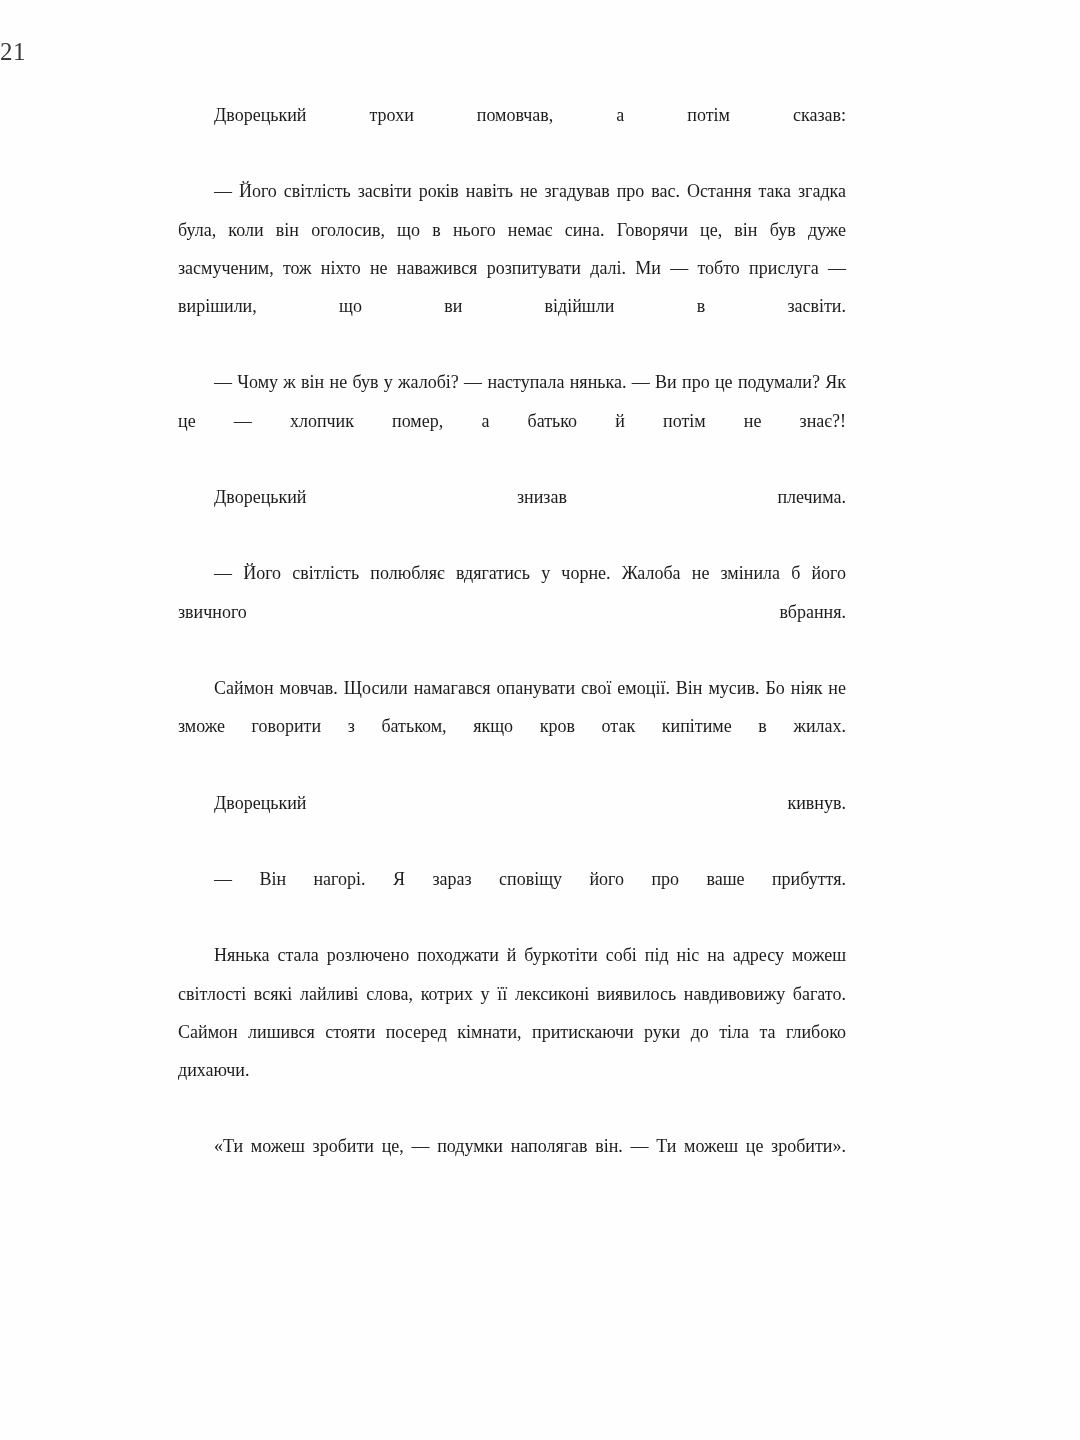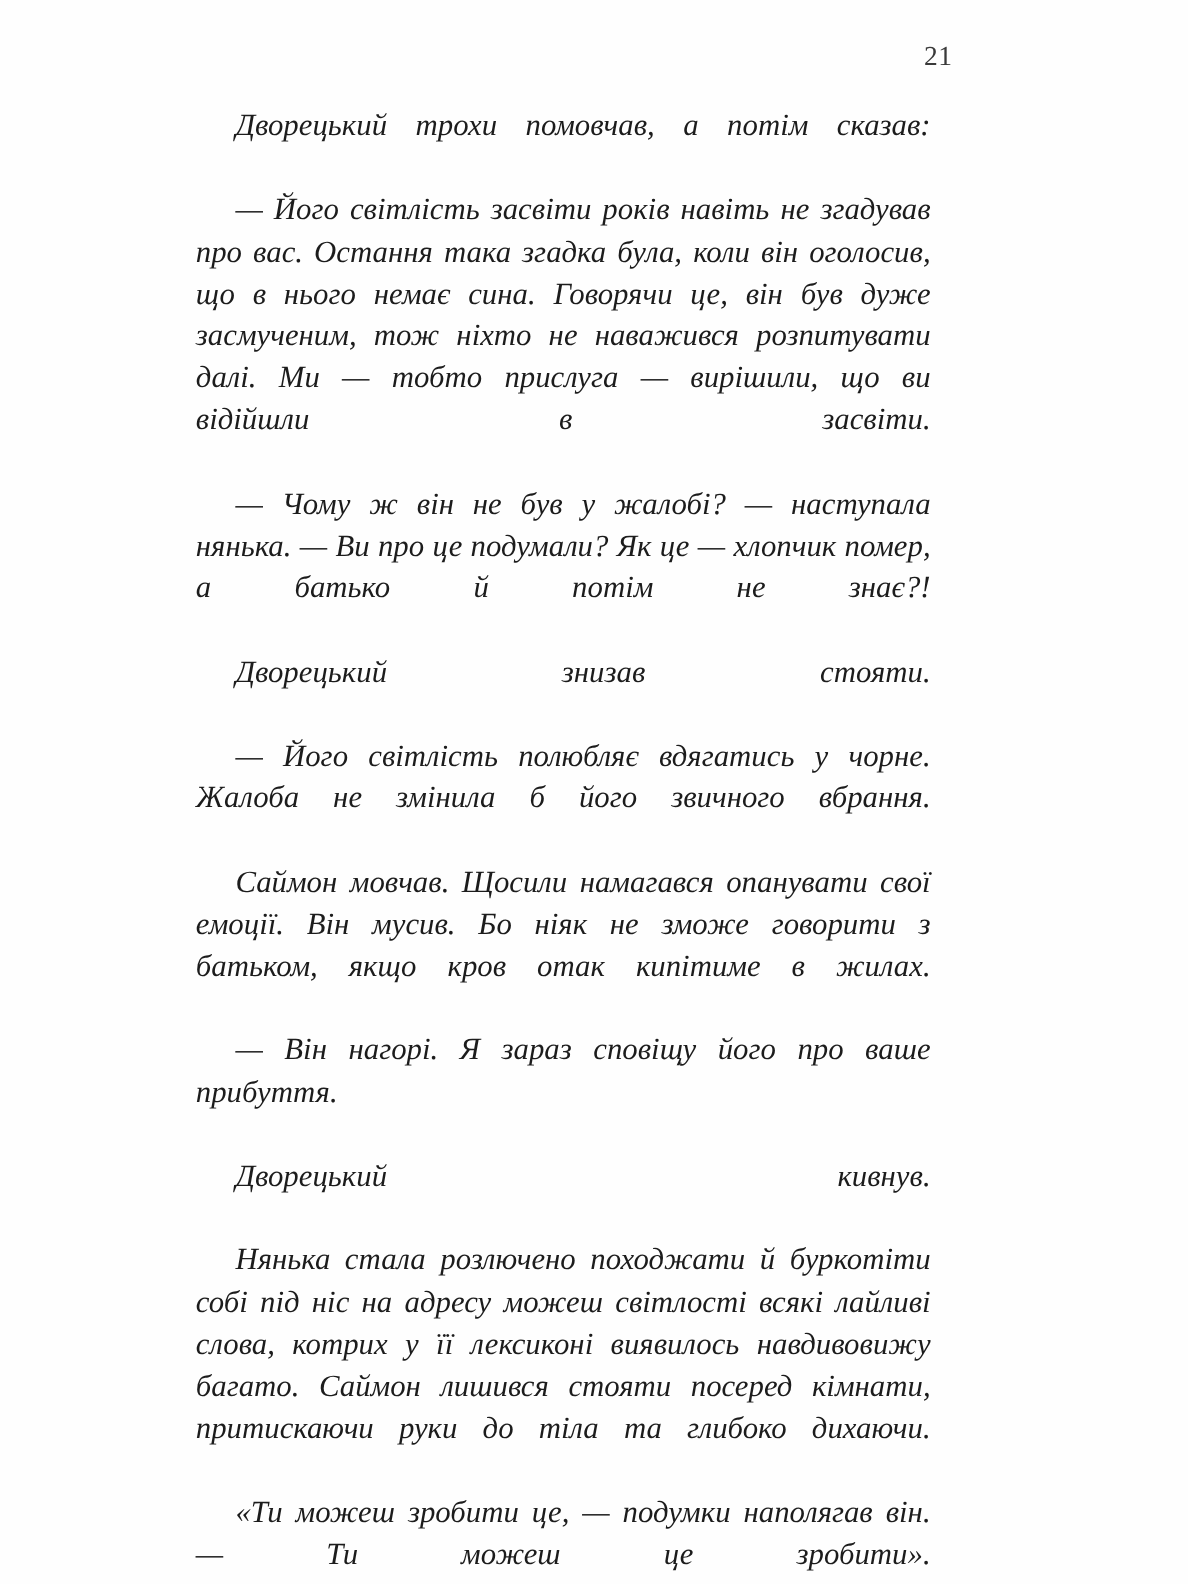--- a/index.html
+++ b/index.html
@@ -24,21 +24,20 @@
     background: #fefefe;
     box-sizing: border-box;
   }
 
   
   .folio {
     position: absolute;
     top: 36px;
     left: 0;
     width: 866px;          
-    text-align: right;
     font-size: 25px;
     line-height: 32px;
     color: #3a3a3a;
     letter-spacing: 0.5px;
     font-family: "Liberation Serif", "DejaVu Serif", serif;
   }
 
   
   .textblock {
     position: absolute;
@@ -46,49 +45,48 @@
     top: 96px;
     width: 668px;          
   }
 
   p.para {
     margin: 0;
     padding: 0;
     text-indent: 36px;
     text-align: justify;
     text-justify: inter-word;
-    font-size: 28px;
+    font-size: 18px;
     line-height: 38.2px;
     color: #1c1c1c;
     word-spacing: 0.2px;
     hyphens: manual;
-    font-style: italic;
   }
 
   
   p.para::after {
     content: "";
     display: inline-block;
     width: 100%;
   }
 </style>
 </head>
 <body>
 
 <div class="page">
 
   <div class="folio">21</div>
 
   <div class="textblock">
     <p class="para">Дворецький трохи помовчав, а потім сказав:</p>
     <p class="para">— Його світлість засвіти років навіть не згадував про вас. Остання така згадка була, коли він оголосив, що в нього немає сина. Говорячи це, він був дуже засмученим, тож ніхто не наважився розпитувати далі. Ми — тобто прислуга — вирішили, що ви відійшли в засвіти.</p>
     <p class="para">— Чому ж він не був у жалобі? — наступала нянька. — Ви про це подумали? Як це — хлопчик помер, а батько й потім не знає?!</p>
-    <p class="para">Дворецький знизав стояти.</p>
+    <p class="para">Дворецький знизав плечима.</p>
     <p class="para">— Його світлість полюбляє вдягатись у чорне. Жалоба не змінила б його звичного вбрання.</p>
     <p class="para">Саймон мовчав. Щосили намагався опанувати свої емоції. Він мусив. Бо ніяк не зможе говорити з батьком, якщо кров отак кипітиме в жилах.</p>
+    <p class="para">Дворецький кивнув.</p>
     <p class="para">— Він нагорі. Я зараз сповіщу його про ваше прибуття.</p>
-    <p class="para">Дворецький кивнув.</p>
     <p class="para">Нянька стала розлючено походжати й буркотіти собі під ніс на адресу можеш світлості всякі лайливі слова, котрих у її лексиконі виявилось навдивовижу багато. Саймон лишився стояти посеред кімнати, притискаючи руки до тіла та глибоко дихаючи.</p>
     <p class="para">«Ти можеш зробити це, — подумки наполягав він. — Ти можеш це зробити».</p>
 
   </div>
 
 </div>
 
 </body></html>

